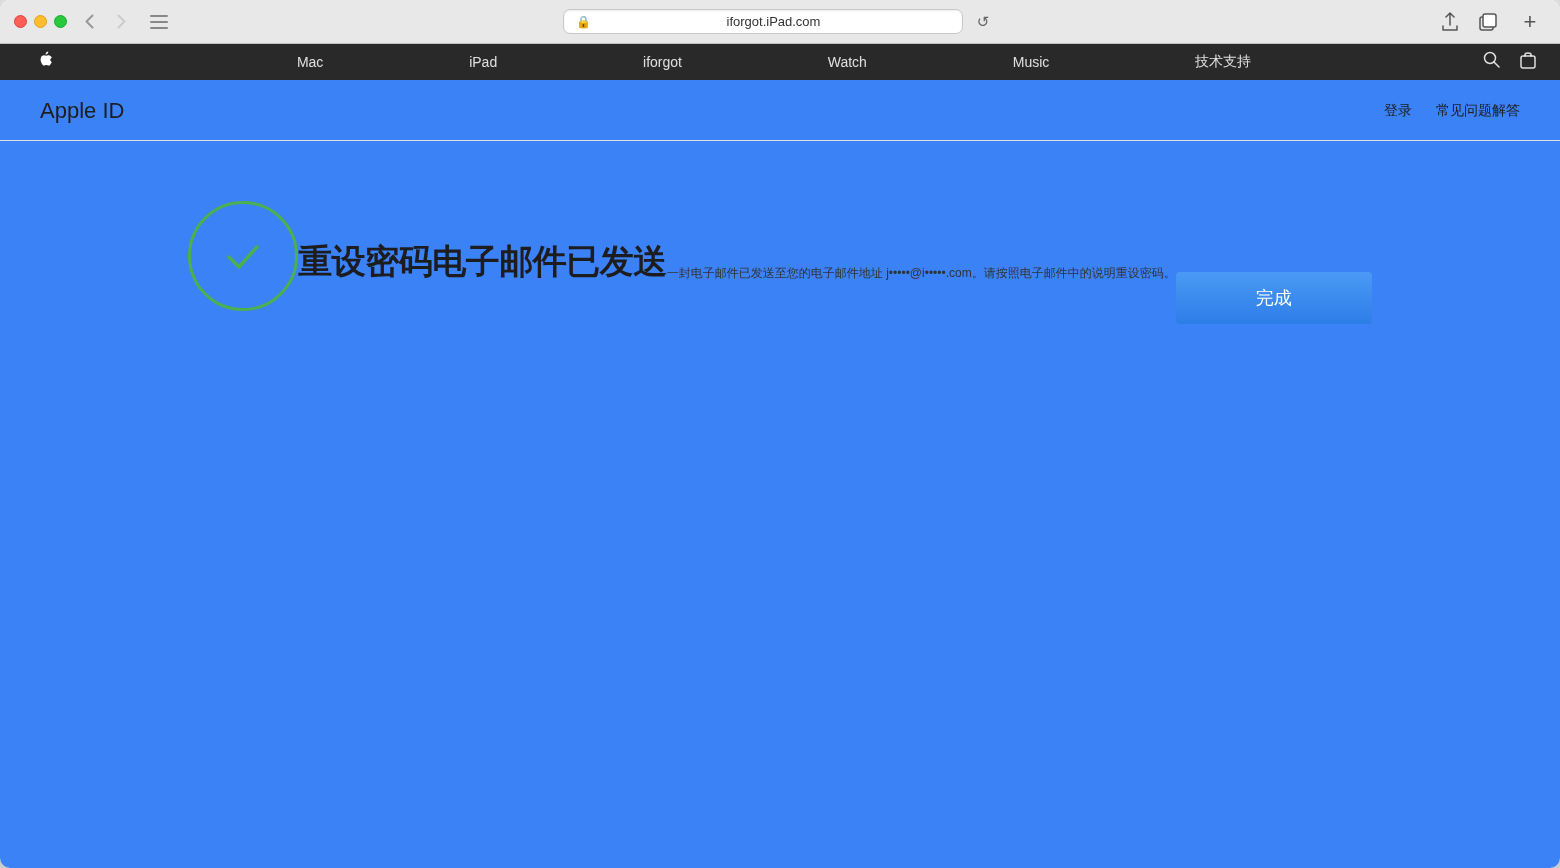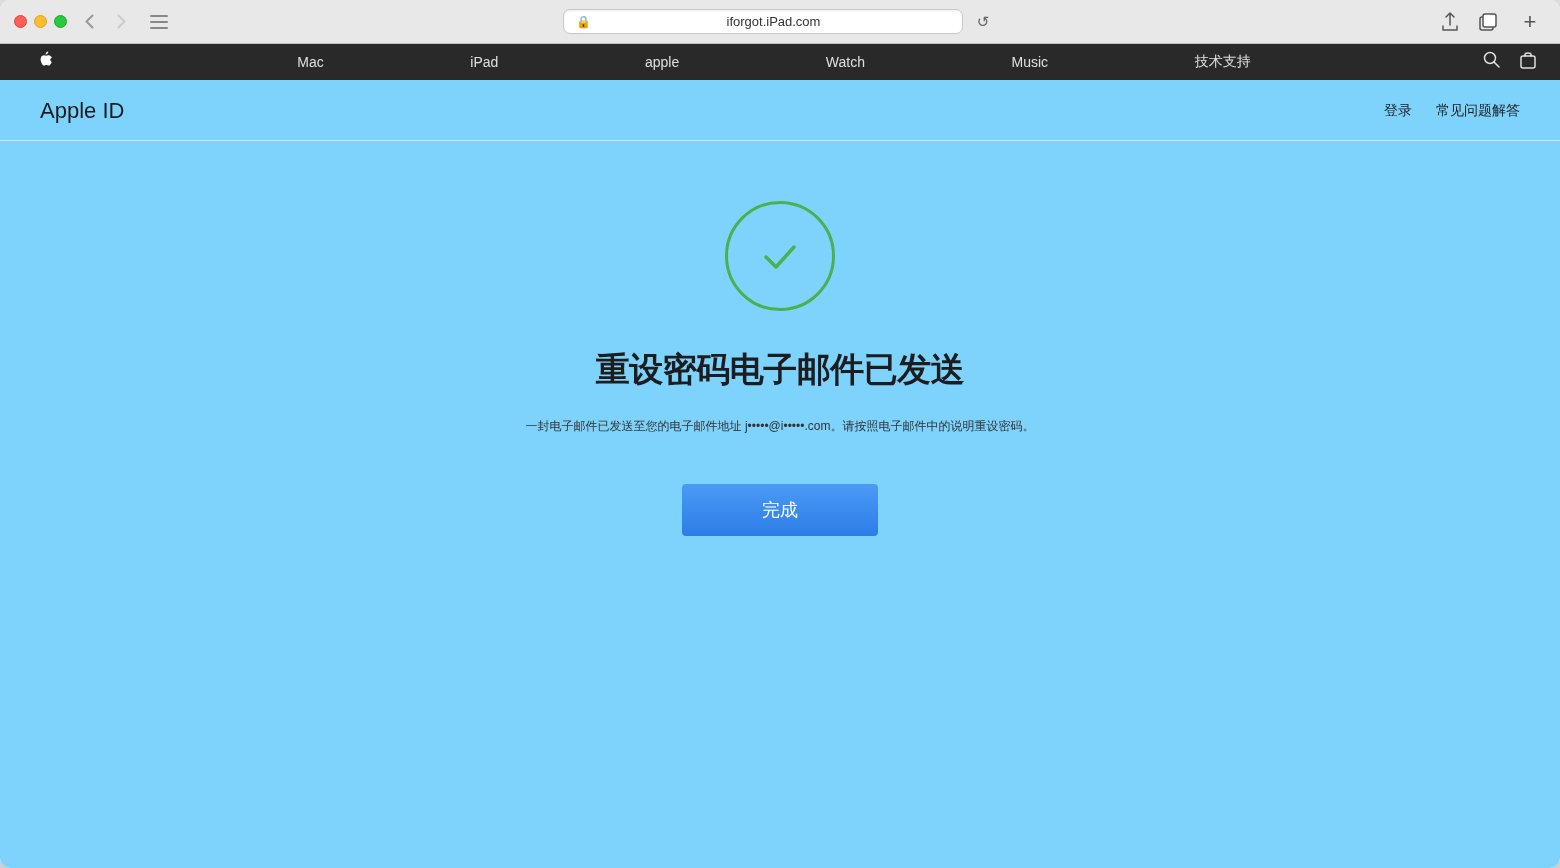--- a/index.html
+++ b/index.html
@@ -191,21 +191,21 @@
       width: 1560px;
       height: 868px;
       display: flex;
       flex-direction: column;
       border-radius: 10px;
       overflow: hidden;
       box-shadow: 0 10px 40px rgba(0,0,0,0.3);
     }
 
     .page-content {
-      background: #7dd3fc;
+      background: #3b82f6;
       flex: 1;
       overflow: auto;
     }
 
     .apple-id-header {
       display: flex;
       align-items: center;
       justify-content: space-between;
       padding: 18px 40px 16px;
       border-bottom: 1px solid #e0e0e0;
@@ -225,21 +225,21 @@
     .header-link {
       font-size: 14px;
       color: #1d1d1f;
       cursor: pointer;
       text-decoration: none;
     }
 
     
     .success-section {
       display: flex;
-      flex-direction: column;
+      flex-direction: row;
       align-items: center;
       justify-content: center;
       padding: 60px 40px 80px;
       text-align: center;
     }
 
     .success-circle {
       width: 110px;
       height: 110px;
       border-radius: 50%;
@@ -372,21 +372,21 @@
   <nav class="apple-nav">
     <div class="apple-nav-inner">
       <span class="apple-logo">
         <svg width="17" height="20" viewBox="0 0 17 20" fill="white">
           <path d="M14.14 10.6c-.02-2.06 1.69-3.06 1.77-3.11-1.46-2.11-3.21-2.14-3.62-2.16-.86-.05-1.77.47-2.27.47-.5 0-1.28-.44-2.06-.43-1.16.02-2.22.67-2.82 1.71-1.2 2.07-.31 5.13.87 6.81.57.82 1.26 1.75 2.16 1.72.86-.03 1.19-.56 2.23-.56 1.04 0 1.33.56 2.25.54.93-.01 1.52-.84 2.09-1.67.67-.96.94-1.9.96-1.95-.02-.01-1.55-.6-1.56-2.37zM11.58 3.6c.48-.58.8-1.38.71-2.18-.69.03-1.52.46-2.01 1.04-.44.51-.83 1.33-.73 2.11.77.06 1.55-.39 2.03-.97z"></path>
         </svg>
       </span>
       <div class="nav-links">
         <span class="nav-link">Mac</span>
         <span class="nav-link">iPad</span>
-        <span class="nav-link">apple</span>
+        <span class="nav-link">iforgot</span>
         <span class="nav-link">Watch</span>
         <span class="nav-link">Music</span>
         <span class="nav-link">技术支持</span>
       </div>
       <div class="nav-icons">
         <span class="nav-icon">
           <svg width="17" height="17" viewBox="0 0 17 17" fill="none">
             <circle cx="7" cy="7" r="5.5" stroke="rgba(255,255,255,0.85)" stroke-width="1.5"></circle>
             <line x1="11" y1="11" x2="16" y2="16" stroke="rgba(255,255,255,0.85)" stroke-width="1.5" stroke-linecap="round"></line>
           </svg>

